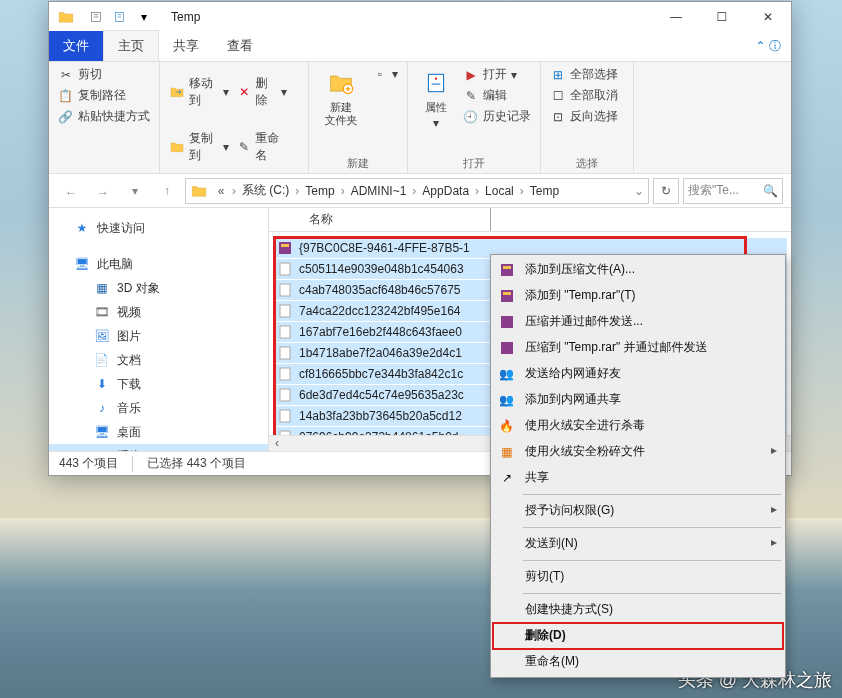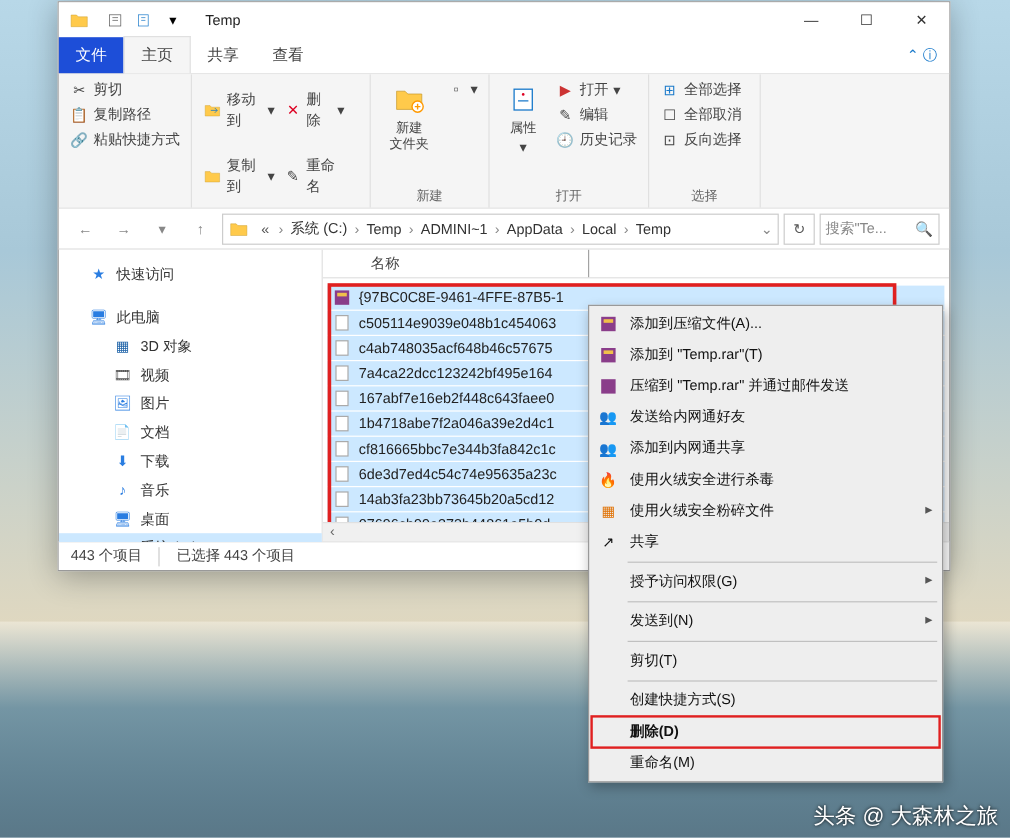--- a/index.html
+++ b/index.html
@@ -390,20 +390,28 @@
         </svg>
       </span>
       <span>添加到 "Temp.rar"(T)</span>
     </div>
   <div class="ctx-item">
       <span class="cicon">
         <svg width="16" height="16" viewBox="0 0 16 16">
           <rect x="2" y="2" width="12" height="12" fill="#8a3d8a"></rect>
         </svg>
       </span>
+      <span>压缩并通过邮件发送...</span>
+    </div>
+  <div class="ctx-item">
+      <span class="cicon">
+        <svg width="16" height="16" viewBox="0 0 16 16">
+          <rect x="2" y="2" width="12" height="12" fill="#8a3d8a"></rect>
+        </svg>
+      </span>
       <span>压缩到 "Temp.rar" 并通过邮件发送</span>
     </div>
   <div class="ctx-item">
       <span class="cicon" style="color:#e07000">👥</span>
       <span>发送给内网通好友</span>
     </div>
   <div class="ctx-item">
       <span class="cicon" style="color:#e07000">👥</span>
       <span>添加到内网通共享</span>
     </div>

